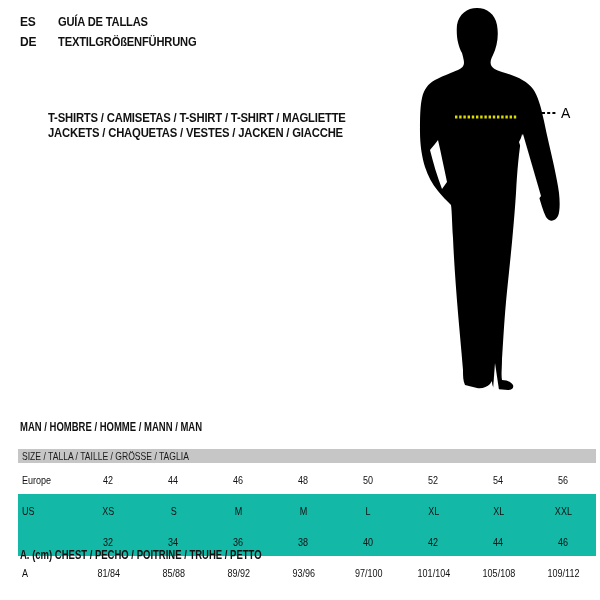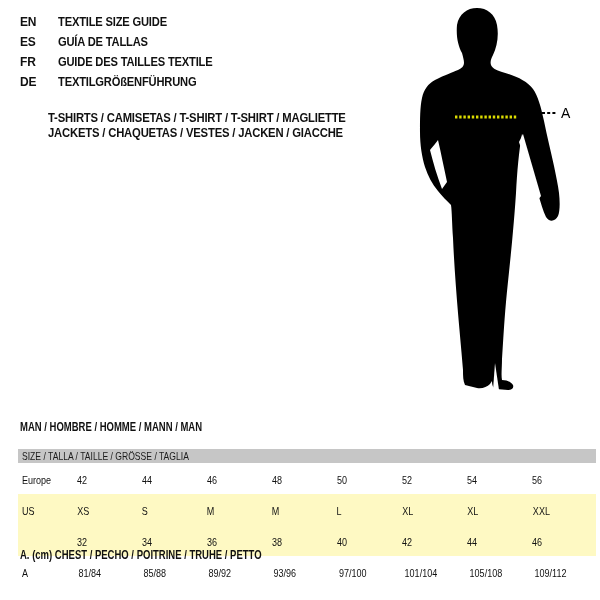--- a/index.html
+++ b/index.html
@@ -59,47 +59,39 @@
   }
   .t-header .tx {
     font-size: 11px; color: #1a1a1a; white-space: nowrap;
     transform: scaleX(0.78); transform-origin: left center;
   }
   .t-row {
     height: 31px;
     display: grid; grid-template-columns: 58px repeat(8, 1fr);
     align-items: center;
   }
-  .t-row.striped { background: #fef9c3; }
+  .t-row.striped { background: #14b8a6; }
   .t-label { padding-left: 4px; overflow: visible; }
   .t-label .tx {
     display: inline-block; font-size: 11px; white-space: nowrap;
     transform: scaleX(0.82); transform-origin: left center;
   }
-  .t-cell { text-align: left; }
+  .t-cell { text-align: center; }
   .t-cell .tx {
     display: inline-block; font-size: 11px; white-space: nowrap;
     transform: scaleX(0.82); transform-origin: center center;
   }
 </style>
 </head>
 <body>
 
 <div class="lang-list">
   <div class="lang-row">
-    <span class="lang-code">EN</span>
-    <span class="lang-label">TEXTILE SIZE GUIDE</span>
-  </div>
-  <div class="lang-row">
     <span class="lang-code">ES</span>
     <span class="lang-label">GUÍA DE TALLAS</span>
-  </div>
-  <div class="lang-row">
-    <span class="lang-code">FR</span>
-    <span class="lang-label">GUIDE DES TAILLES TEXTILE</span>
   </div>
   <div class="lang-row">
     <span class="lang-code">DE</span>
     <span class="lang-label">TEXTILGRÖßENFÜHRUNG</span>
   </div>
 </div>
 
 <div class="categories">
   <div class="cat-line">T-SHIRTS / CAMISETAS / T-SHIRT / T-SHIRT / MAGLIETTE</div>
   <div class="cat-line">JACKETS / CHAQUETAS / VESTES / JACKEN / GIACCHE</div>

